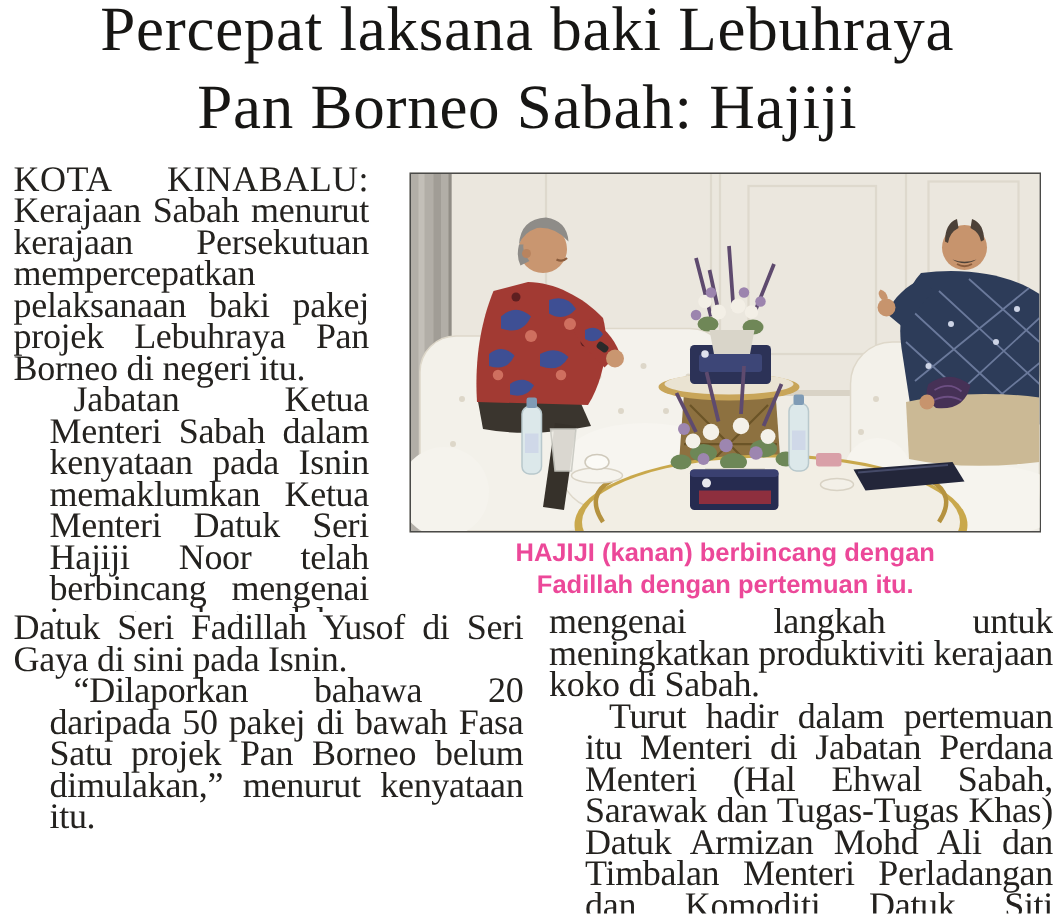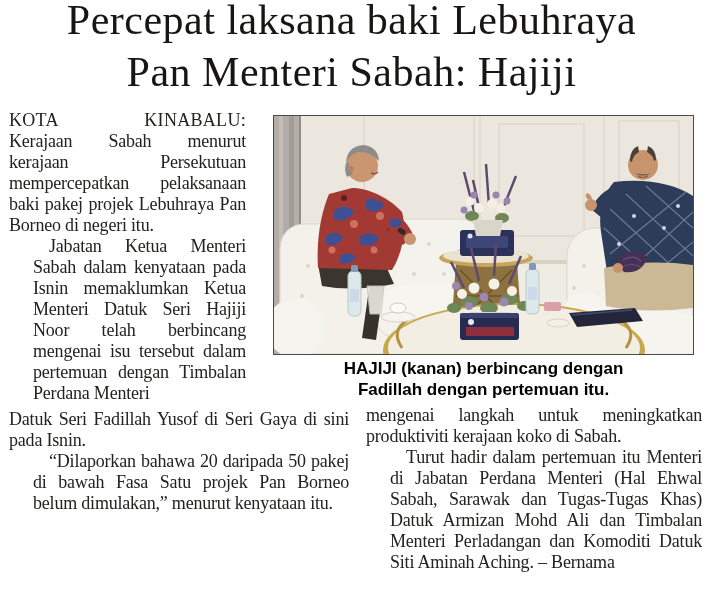--- a/index.html
+++ b/index.html
@@ -17,21 +17,21 @@
     margin: 0; text-align: center;
     font-family: "Liberation Serif", serif;
     font-weight: 400;
     font-size: 42px; line-height: 52px;
     color: #171614; letter-spacing: 0.5px;
   }
   .hl-line { display: block; white-space: nowrap; }
 
   .bodycol {
     position: absolute;
-    font-size: 18px; line-height: 21px;
+    font-size: 24px; line-height: 21px;
     color: #24221f;
     text-align: justify;
     letter-spacing: -0.2px;
     overflow: hidden;
   }
   .bodycol p { margin: 0; }
   .bodycol p.indent { text-indent: 16px; margin-left: 24px; }
   .dateline {
     text-align: justify;
     text-align-last: justify;
@@ -48,32 +48,32 @@
     background: #ebe7de;
   }
   .figure svg { display: block; }
 
   .caption {
     position: absolute; left: 273px; top: 358px; width: 421px;
     text-align: center;
     font-family: "Liberation Sans", sans-serif;
     font-weight: 700;
     font-size: 17px; line-height: 21px;
-    color: #000000;
+    color: #ec4899;
   }
   .cap-line { display: block; }
 </style>
 </head>
 <body>
 
 <div class="page">
 
   <h1 class="headline">
     <span class="hl-line">Percepat laksana baki Lebuhraya</span>
-    <span class="hl-line">Pan Menteri Sabah: Hajiji</span>
+    <span class="hl-line">Pan Borneo Sabah: Hajiji</span>
   </h1>
 
   <div class="bodycol col-narrow">
     <div class="dateline">KOTA KINABALU:</div>
     <p>Kerajaan Sabah menurut kerajaan Persekutuan mempercepatkan pelaksanaan baki pakej projek Lebuhraya Pan Borneo di negeri itu.</p>
     <p class="indent">Jabatan Ketua Menteri Sabah dalam kenyataan pada Isnin memaklumkan Ketua Menteri Datuk Seri Hajiji Noor telah berbincang mengenai isu tersebut dalam pertemuan dengan Timbalan Perdana Menteri</p>
   </div>
 
   <figure class="figure" style="margin:0;">
     <svg width="419" height="238" viewBox="0 0 419 238" xmlns="http://www.w3.org/2000/svg">

